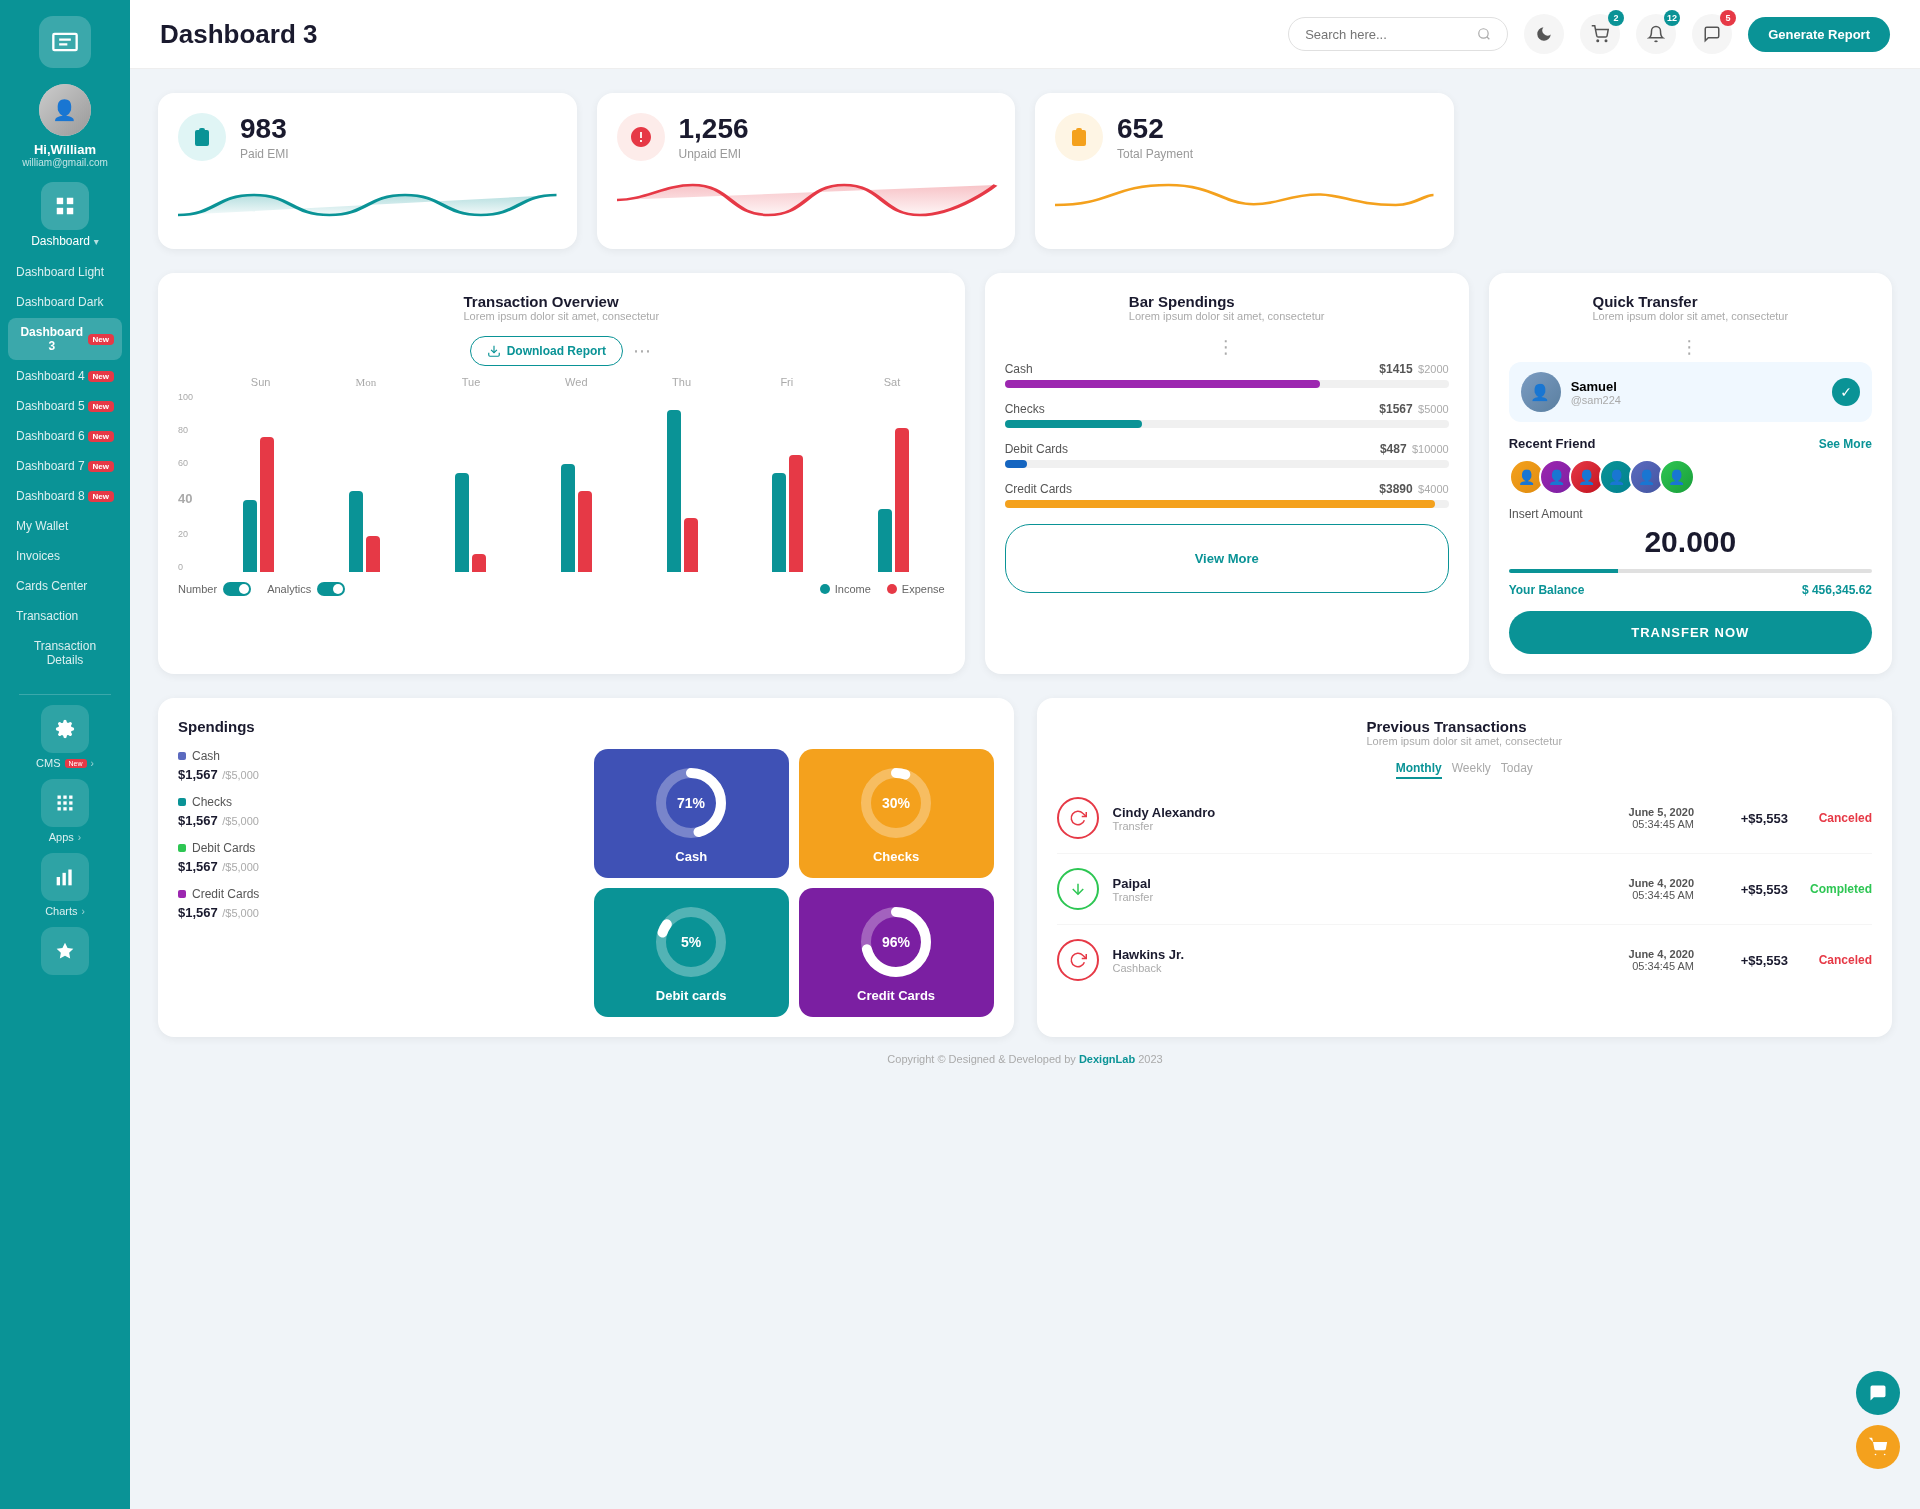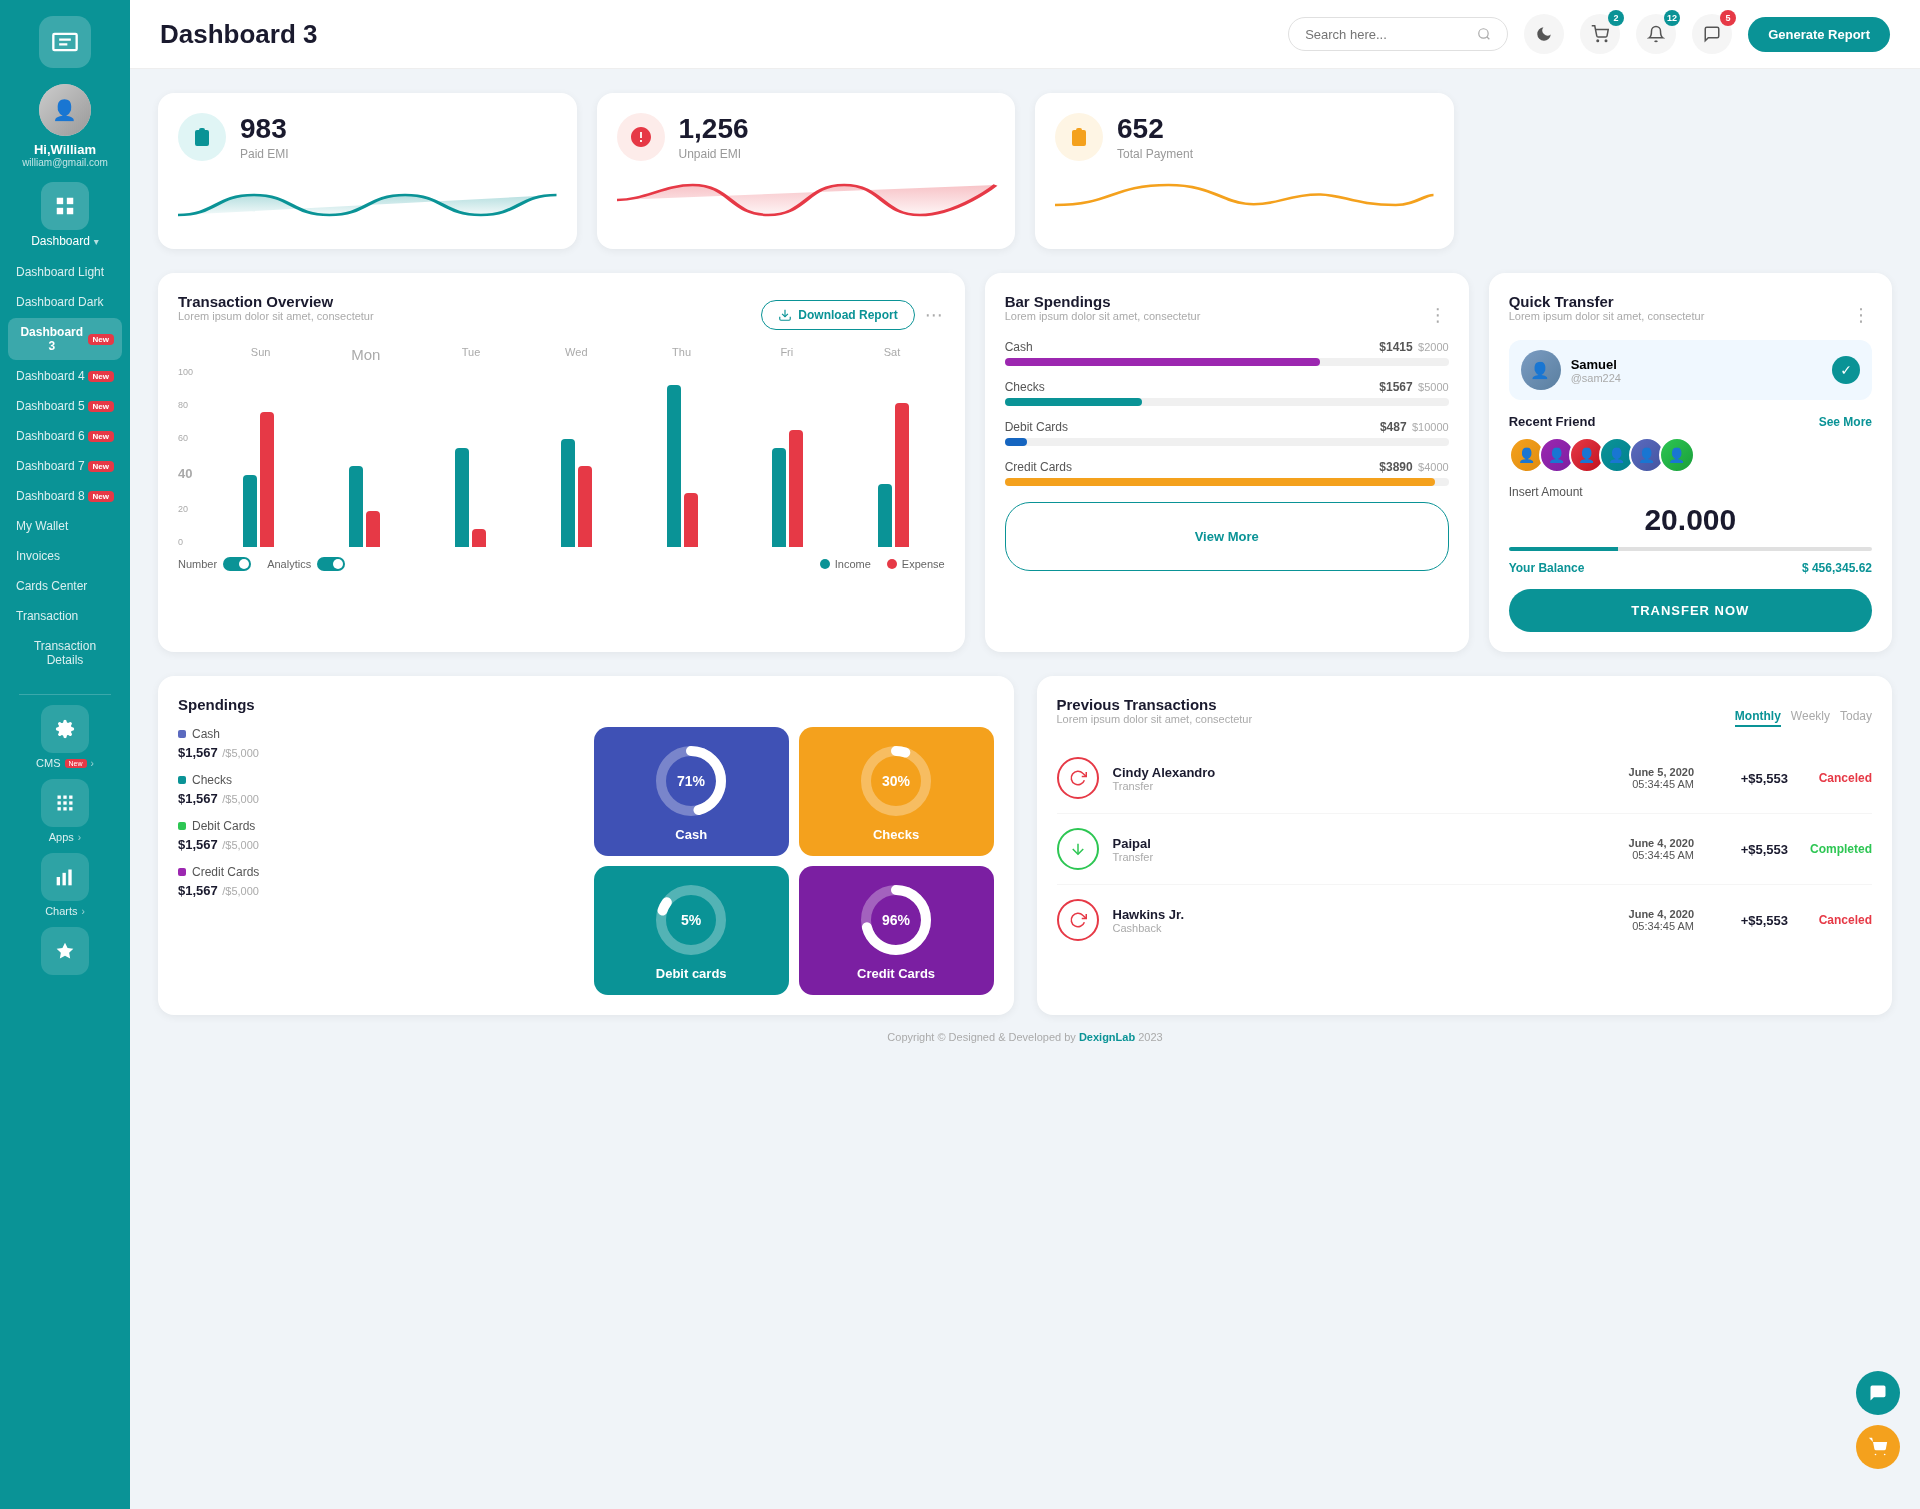--- a/index.html
+++ b/index.html
@@ -137,21 +137,21 @@
 
     
     .middle-row { display: grid; grid-template-columns: 1fr 0.6fr 0.5fr; gap: 20px; margin-bottom: 24px; }
 
     
     .card {
       background: white; border-radius: 16px;
       padding: 20px;
       box-shadow: 0 2px 8px rgba(0,0,0,0.06);
     }
-    .card-header { display: flex; align-items: center; justify-content: space-between; margin-bottom: 4px; }
+    .card-header { display: flex; align-items: center; justify-content: space-between; margin-bottom: 4px; flex-direction: column; }
     .card-title { font-size: 15px; font-weight: 700; color: #1a1a2e; }
     .card-subtitle { font-size: 11px; color: #aaa; margin-bottom: 14px; }
     .btn-download {
       background: white; border: 1.5px solid #0a9396;
       color: #0a9396; border-radius: 25px;
       padding: 7px 16px; font-size: 12px; font-weight: 600;
       cursor: pointer; display: flex; align-items: center; gap: 6px;
     }
     .three-dots { color: #aaa; cursor: pointer; font-size: 18px; letter-spacing: 2px; }
     .bar { border-radius: 4px 4px 0 0; min-width: 14px; }
@@ -537,21 +537,21 @@
                 </svg>
               <span>Download Report</span>
             </button>
             <span class="three-dots">⋯</span>
           </div>
         </div>
 
         <div style="position:relative; margin-top:10px;">
           <div style="display:flex; margin-bottom:4px; padding-left:30px; justify-content:space-around;">
             <span style="font-size:11px;color:#aaa;flex:1;text-align:center;">Sun</span>
-            <span style="font-size:15px;color:#aaa;flex:1;text-align:center;">Mon</span>
+            <span style="font-size:11px;color:#aaa;flex:1;text-align:center;font-family:Liberation Serif, serif;">Mon</span>
             <span style="font-size:11px;color:#aaa;flex:1;text-align:center;">Tue</span>
             <span style="font-size:11px;color:#aaa;flex:1;text-align:center;">Wed</span>
             <span style="font-size:11px;color:#aaa;flex:1;text-align:center;">Thu</span>
             <span style="font-size:11px;color:#aaa;flex:1;text-align:center;">Fri</span>
             <span style="font-size:11px;color:#aaa;flex:1;text-align:center;">Sat</span>
           </div>
           <div style="display:flex;align-items:flex-end;height:180px;padding-left:30px;gap:4px;position:relative;">
             <div style="position:absolute;left:0;top:0;bottom:0;display:flex;flex-direction:column;justify-content:space-between;">
               <span style="font-size:9px;color:#aaa;">100</span>
               <span style="font-size:9px;color:#aaa;">80</span>

